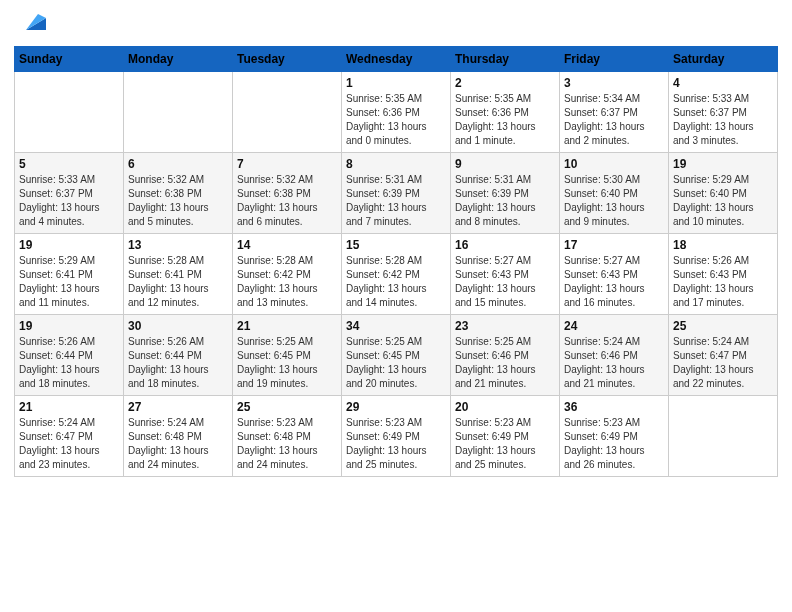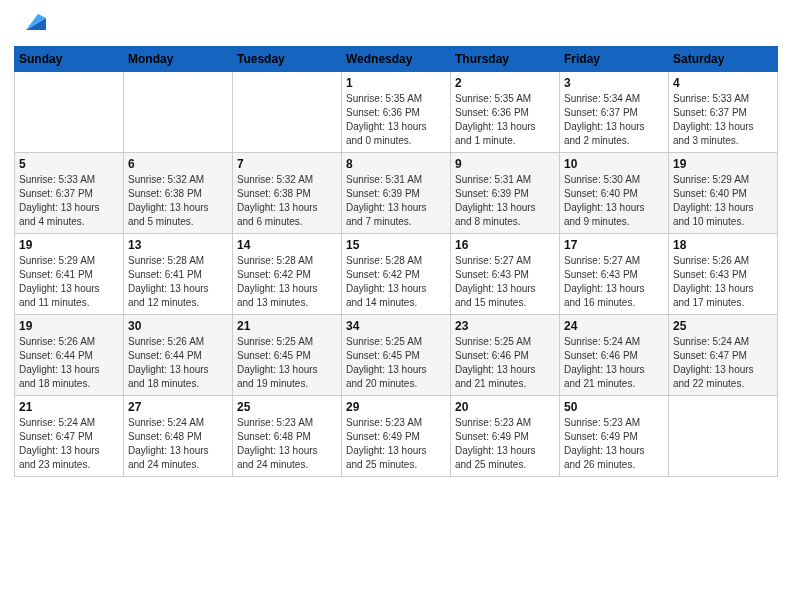--- a/index.html
+++ b/index.html
@@ -357,21 +357,21 @@
 and 25 minutes.</div>
           </td>
           <td>
             <span class="day-number">20</span>
             <div class="day-info" style="white-space: pre-line;">Sunrise: 5:23 AM
 Sunset: 6:49 PM
 Daylight: 13 hours
 and 25 minutes.</div>
           </td>
           <td>
-            <span class="day-number">50</span>
+            <span class="day-number">36</span>
             <div class="day-info" style="white-space: pre-line;">Sunrise: 5:23 AM
 Sunset: 6:49 PM
 Daylight: 13 hours
 and 26 minutes.</div>
           </td>
           <td class="empty-cell"></td>
         </tr>
       </tbody>
   </table>
 </div>

